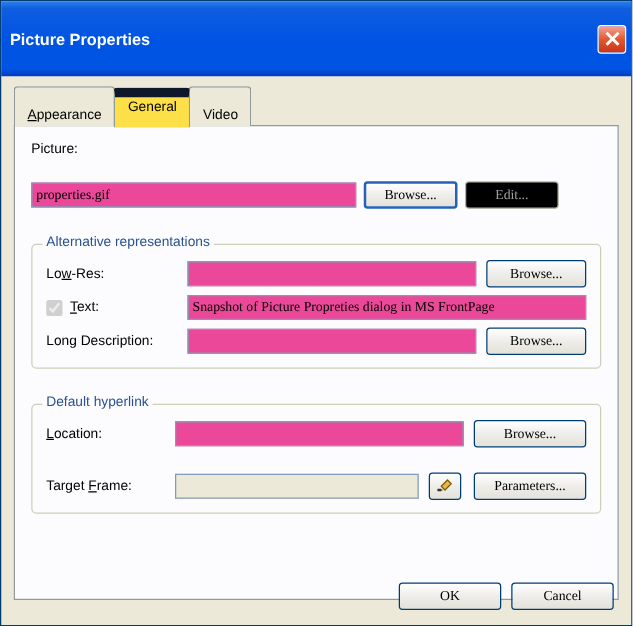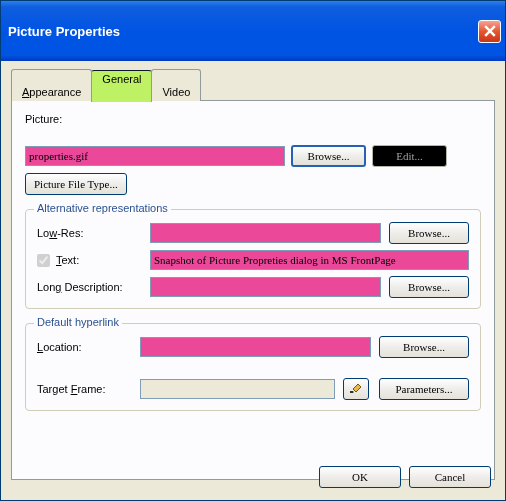--- a/index.html
+++ b/index.html
@@ -4,31 +4,31 @@
 <style>
 body{margin:0;font:11px Tahoma,sans-serif;background:#fff}
 .window{width:506px;height:501px;background:#ece9d8;border:1px solid #003c74;box-sizing:border-box;position:relative}
 .titlebar{height:28px;background:linear-gradient(to bottom,#2a80e8 0%,#0f5ee0 10%,#0054e3 50%,#0054e3 90%,#003bc0 100%);display:flex;align-items:center;padding:16px 4px;color:#fff;font-weight:bold;font-size:13px}
 .titlebar .title{flex:1;padding-left:3px}
 .closebtn{width:21px;height:21px;background:linear-gradient(to bottom,#f5a396,#e4572e 50%,#c8351a);border:1px solid #fff;border-radius:3px;display:flex;align-items:center;justify-content:center;cursor:pointer}
 .closebtn svg{display:block}
 .body{padding:8px 10px 10px 10px}
 .tabs{display:flex;position:relative;z-index:2}
 .tab{padding:16px 10px 3px 10px;background:#ece9d8;border:1px solid #919b9c;border-bottom:none;border-radius:3px 3px 0 0;margin-right:-1px;cursor:pointer;position:relative}
-.tab.active{background:#bef264;border-top:1px solid #0f172a;padding-top:2px;z-index:3;top:1px}
+.tab.active{background:#fde047;border-top:8px solid #0f172a;padding-top:2px;z-index:3;top:1px}
 .tabpage{background:#fcfcfe;border:1px solid #919b9c;padding:12px 13px 18px 13px;position:relative;top:-1px;min-height:380px;box-sizing:border-box}
 .row{display:flex;align-items:center;margin-bottom:6px;gap:6px}
 .lbl{display:inline-block}
 .txt{border:1px solid #7f9db9;height:20px;padding:1px 3px;font:11px Tahoma;box-sizing:border-box;background:#ec4899}
 .txt[disabled]{background:#ece9d8}
 .btn{height:22px;border:1px solid #003c74;background:linear-gradient(to bottom,#fff,#eeedea 50%,#e4e2d8);border-radius:3px;font:11px Tahoma;padding:0 8px;min-width:75px;cursor:pointer;box-sizing:border-box}
 .btn.default{border:2px solid #2661b6;padding:0 7px}
 .btn:disabled{color:#a0a0a0;border-color:#b4b4a8;background:#000000}
 .btn.small{min-width:26px;width:26px;padding:0}
-.fieldset{border:1px solid #d0cdb9;border-radius:4px;padding:12px 11px 10px 11px;margin-top:14px;position:relative}
+.fieldset{border:1px solid #d0cdb9;border-radius:4px;padding:12px 11px 10px 11px;margin-top:28px;position:relative}
 .legend{position:absolute;top:-8px;left:8px;background:#fcfcfe;padding:0 3px;color:#2a5190}
 .chk{width:13px;height:13px;margin:0 6px 0 0}
 .grid{display:grid;grid-template-columns:105px 1fr 80px;gap:6px 8px;align-items:center}
 .grid2{display:grid;grid-template-columns:95px 1fr 28px 90px;gap:20px 8px;align-items:center}
 .bottom{position:absolute;right:14px;bottom:12px;display:flex;gap:8px}
 u{text-decoration:underline}
 </style>
 </head>
 <body>
 
@@ -48,23 +48,20 @@
       <div class="tab active"><span>General</span></div>
       <div class="tab"><span>Video</span></div>
     </div>
 
     <div class="tabpage">
       <div class="lbl" style="margin-bottom:20px">Picture:</div>
       <div class="row">
         <input class="txt" style="flex: 0 0 260px;" value="properties.gif">
         <button class="btn default">Browse...</button>
         <button class="btn" disabled="">Edit...</button>
-      </div>
-      <div class="row">
-        <button class="btn" style="min-width:0">Picture File Type...</button>
       </div>
 
       <div class="fieldset">
         <div class="legend">Alternative representations</div>
         <div class="grid">
           <span class="lbl">Lo<u>w</u>-Res:</span>
           <input class="txt" value="" style="">
           <button class="btn">Browse...</button>
 
           <span style="display:flex;align-items:center">

